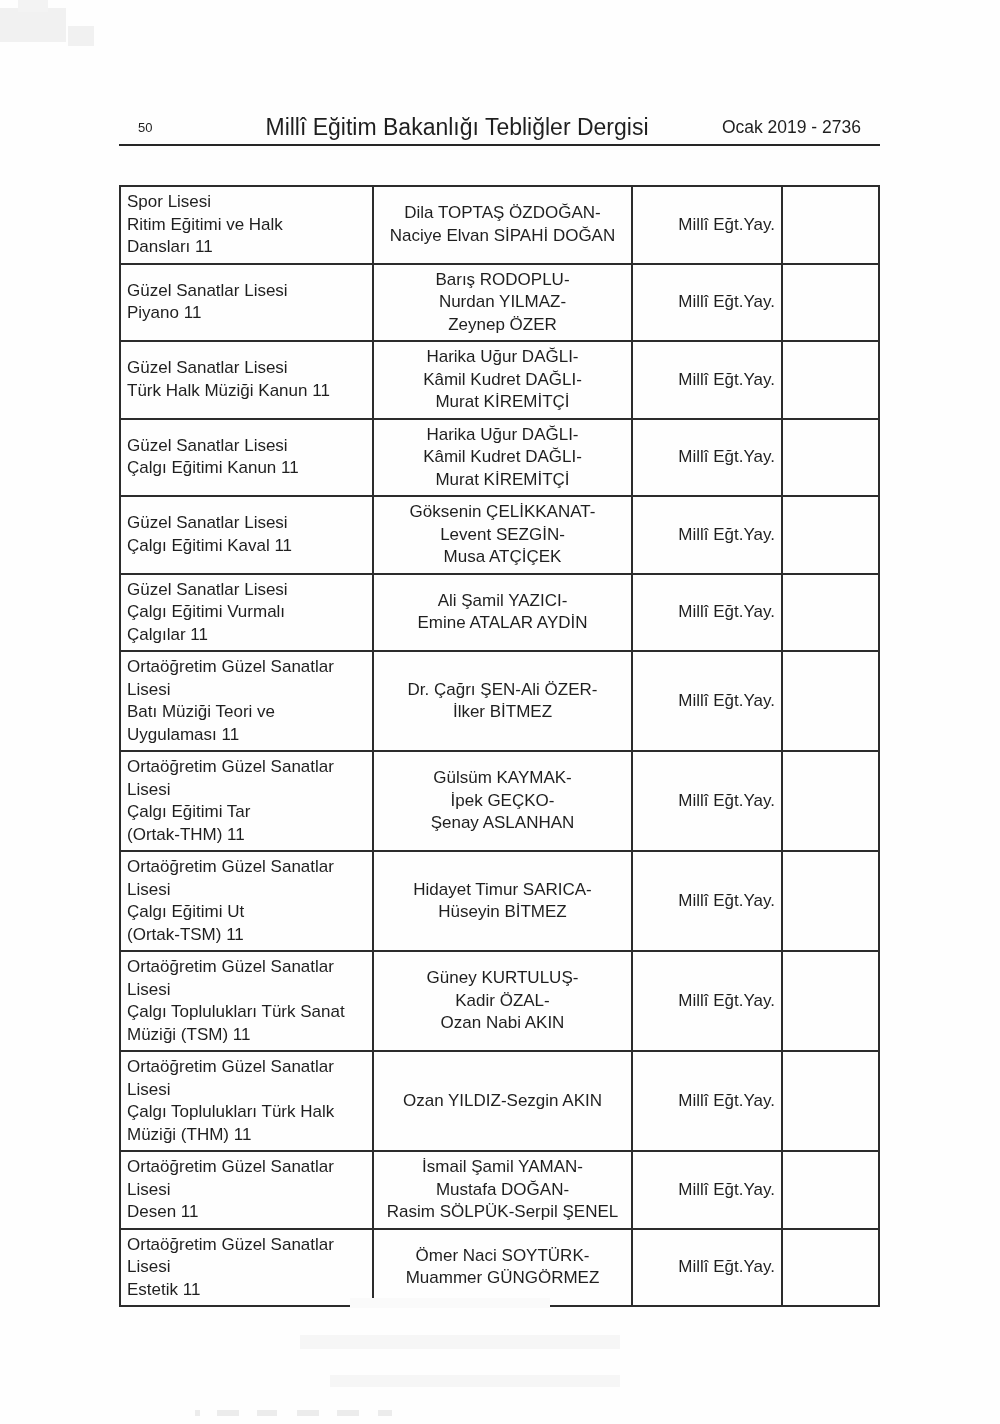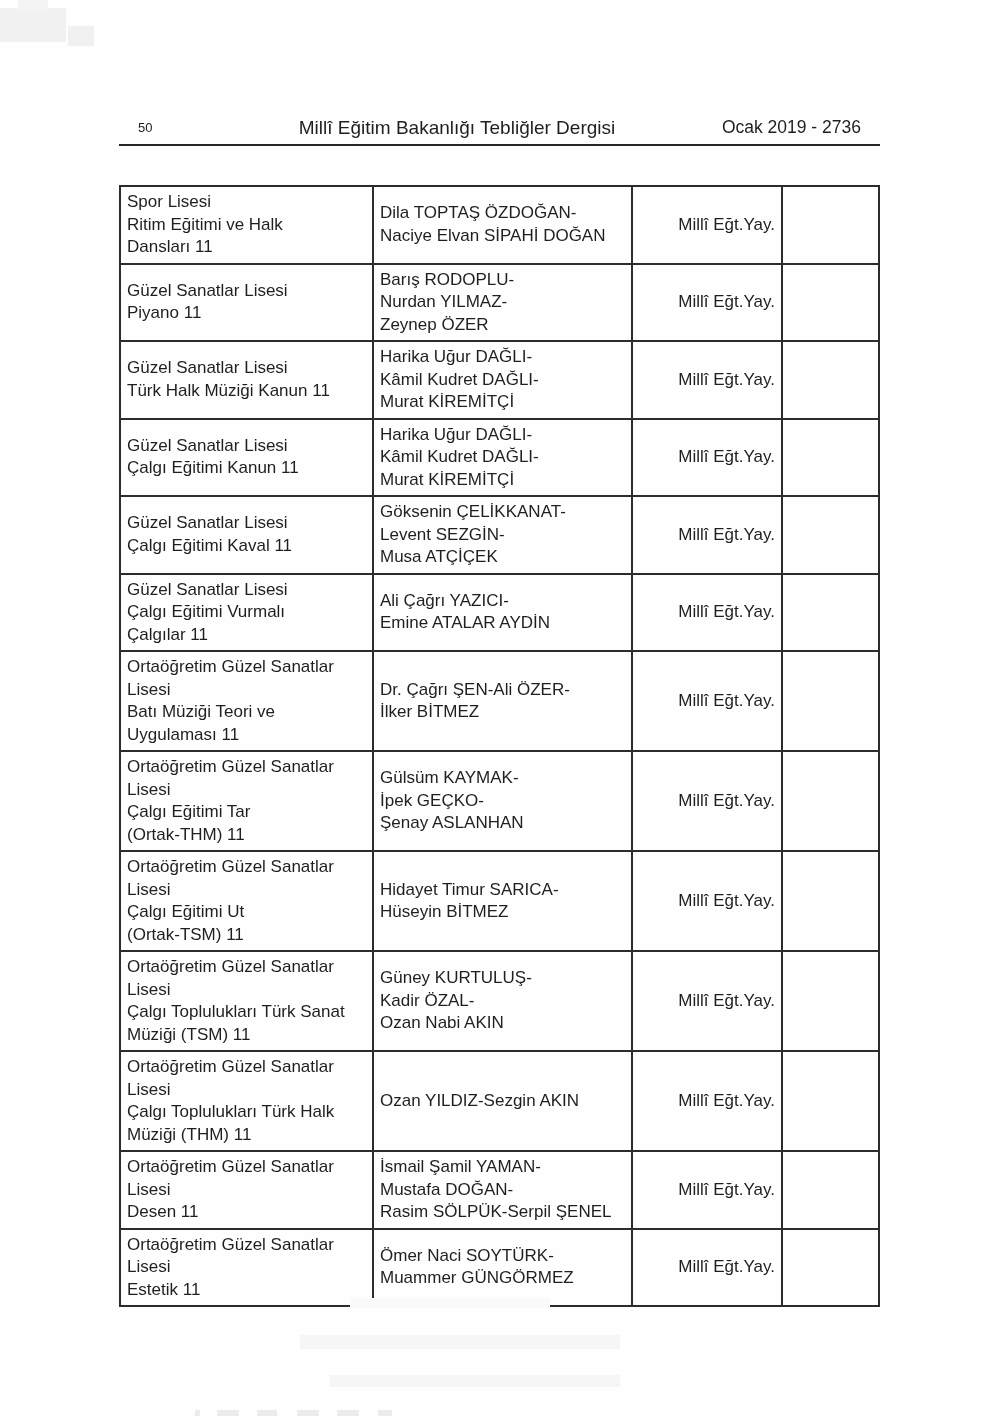--- a/index.html
+++ b/index.html
@@ -14,21 +14,21 @@
 
   
   .page-number {
     position: absolute; left: 138px; top: 116px;
     font-size: 13px; line-height: 23px;
   }
   .journal-title {
     position: absolute; left: 457px; top: 116px;
     transform: translateX(-50%);
     white-space: nowrap;
-    font-size: 19px; line-height: 23px; text-align: center;
+    font-size: 23px; line-height: 23px; text-align: center;
   }
   .issue-label {
     position: absolute; right: 139px; top: 116px;
     white-space: nowrap;
     font-size: 17.5px; line-height: 23px; margin-left: 40px;
   }
   .header-rule {
     position: absolute; left: 119px; top: 144px;
     width: 761px; height: 2px;
     background: #262626;
@@ -44,21 +44,21 @@
   }
   table.book-table td {
     border: 2px solid #2c2c2c;
     vertical-align: middle;
     white-space: pre-line;
     line-height: 22.5px;
     padding: 4px 6px;
     overflow: hidden;
   }
   td.course    { padding-left: 13px; text-align: left; margin-left: 32px; }
-  td.authors   { padding-left: 12px; text-align: left; }
+  td.authors   { padding-left: 12px; text-align: center; }
   td.publisher { text-align: right; }
   td.note      { text-align: center; }
 
   col.c1 { width: 253px; }
   col.c2 { width: 259px; }
   col.c3 { width: 150px; }
   col.c4 { width: 97px; }
 
   tr:nth-child(1)  { height: 71px; }
   tr:nth-child(2)  { height: 73px; }
@@ -148,21 +148,21 @@
         <td class="authors">Göksenin ÇELİKKANAT-
 Levent SEZGİN-
 Musa ATÇİÇEK</td>
         <td class="publisher">Millî Eğt.Yay.</td>
         <td class="note"></td>
       </tr>
       <tr>
         <td class="course">Güzel Sanatlar Lisesi
 Çalgı Eğitimi Vurmalı
 Çalgılar 11</td>
-        <td class="authors">Ali Çağrı YAZICI-
+        <td class="authors">Ali Şamil YAZICI-
 Emine ATALAR AYDİN</td>
         <td class="publisher">Millî Eğt.Yay.</td>
         <td class="note"></td>
       </tr>
       <tr>
         <td class="course">Ortaöğretim Güzel Sanatlar
 Lisesi
 Batı Müziği Teori ve
 Uygulaması 11</td>
         <td class="authors">Dr. Çağrı ŞEN-Ali ÖZER-

